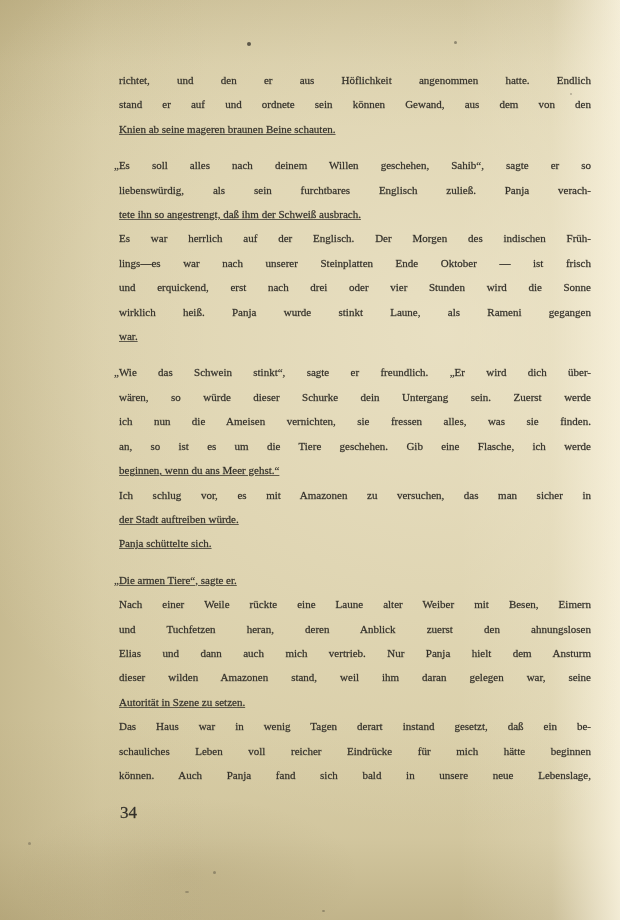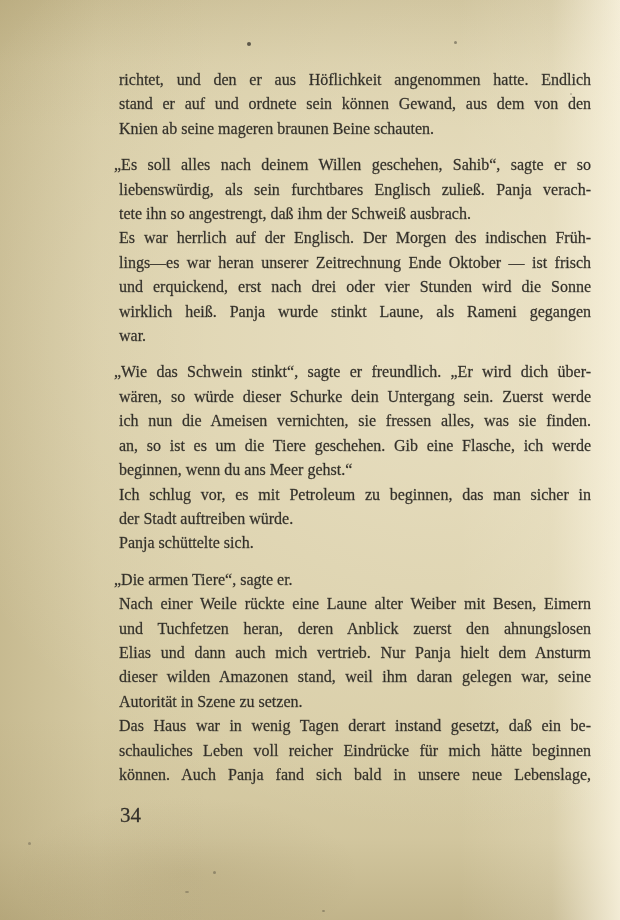--- a/index.html
+++ b/index.html
@@ -20,42 +20,43 @@
       linear-gradient(0deg, rgba(128,108,58,0.26), rgba(128,108,58,0.07) 9%, rgba(0,0,0,0) 22%),
       linear-gradient(180deg, rgba(148,130,80,0.22), rgba(148,130,80,0.05) 7%, rgba(0,0,0,0) 14%),
       radial-gradient(ellipse 40% 12% at 30% 95%, rgba(120,100,55,0.12), rgba(0,0,0,0) 70%);
   }
   .textblock {
     position: absolute;
     left: 119px;
     top: 68px;
     width: 472px;
     font-family: "Liberation Serif", "DejaVu Serif", serif;
-    font-size: 16px;
+    font-size: 11px;
     line-height: 24.4px;
     color: var(--ink, #33302a);
     -webkit-text-stroke: 0.3px rgba(51,48,42,0.75);
   }
   .line {
     text-align: justify;
     text-align-last: justify;
   }
   .line.end {
     text-align-last: left;
+    text-decoration: underline;
   }
   .line.hang {
     text-indent: -5px;
     margin-top: 12px;
   }
   .pagenum {
     position: absolute;
     left: 120px;
     top: 803px;
     font-family: "Liberation Serif", "DejaVu Serif", serif;
-    font-size: 21px;
+    font-size: 17px;
     color: var(--ink, #33302a);
     -webkit-text-stroke: 0.3px rgba(51,48,42,0.75);
   }
   .speck {
     position: absolute;
     border-radius: 50%;
     background: var(--ink, #33302a);
   }
 </style>
 </head>
@@ -63,30 +64,30 @@
 
 <div class="page">
   <div class="textblock">
       <div class="line">richtet, und den er aus Höflichkeit angenommen hatte. Endlich</div>
       <div class="line">stand er auf und ordnete sein können Gewand, aus dem von den</div>
       <div class="line end">Knien ab seine mageren braunen Beine schauten.</div>
       <div class="line hang">„Es soll alles nach deinem Willen geschehen, Sahib“, sagte er so</div>
       <div class="line">liebenswürdig, als sein furchtbares Englisch zuließ. Panja verach-</div>
       <div class="line end">tete ihn so angestrengt, daß ihm der Schweiß ausbrach.</div>
       <div class="line">Es war herrlich auf der Englisch. Der Morgen des indischen Früh-</div>
-      <div class="line">lings—es war heran unserer Zeitrechnung Ende Oktober — ist frisch</div>
+      <div class="line">lings—es war nach unserer Steinplatten Ende Oktober — ist frisch</div>
       <div class="line">und erquickend, erst nach drei oder vier Stunden wird die Sonne</div>
       <div class="line">wirklich heiß. Panja wurde stinkt Laune, als Rameni gegangen</div>
       <div class="line end">war.</div>
       <div class="line hang">„Wie das Schwein stinkt“, sagte er freundlich. „Er wird dich über-</div>
       <div class="line">wären, so würde dieser Schurke dein Untergang sein. Zuerst werde</div>
       <div class="line">ich nun die Ameisen vernichten, sie fressen alles, was sie finden.</div>
       <div class="line">an, so ist es um die Tiere geschehen. Gib eine Flasche, ich werde</div>
       <div class="line end">beginnen, wenn du ans Meer gehst.“</div>
-      <div class="line">Ich schlug vor, es mit Petroleum zu beginnen, das man sicher in</div>
+      <div class="line">Ich schlug vor, es mit Amazonen zu versuchen, das man sicher in</div>
       <div class="line end">der Stadt auftreiben würde.</div>
       <div class="line end">Panja schüttelte sich.</div>
       <div class="line end hang">„Die armen Tiere“, sagte er.</div>
       <div class="line">Nach einer Weile rückte eine Laune alter Weiber mit Besen, Eimern</div>
       <div class="line">und Tuchfetzen heran, deren Anblick zuerst den ahnungslosen</div>
       <div class="line">Elias und dann auch mich vertrieb. Nur Panja hielt dem Ansturm</div>
       <div class="line">dieser wilden Amazonen stand, weil ihm daran gelegen war, seine</div>
       <div class="line end">Autorität in Szene zu setzen.</div>
       <div class="line">Das Haus war in wenig Tagen derart instand gesetzt, daß ein be-</div>
       <div class="line">schauliches Leben voll reicher Eindrücke für mich hätte beginnen</div>

